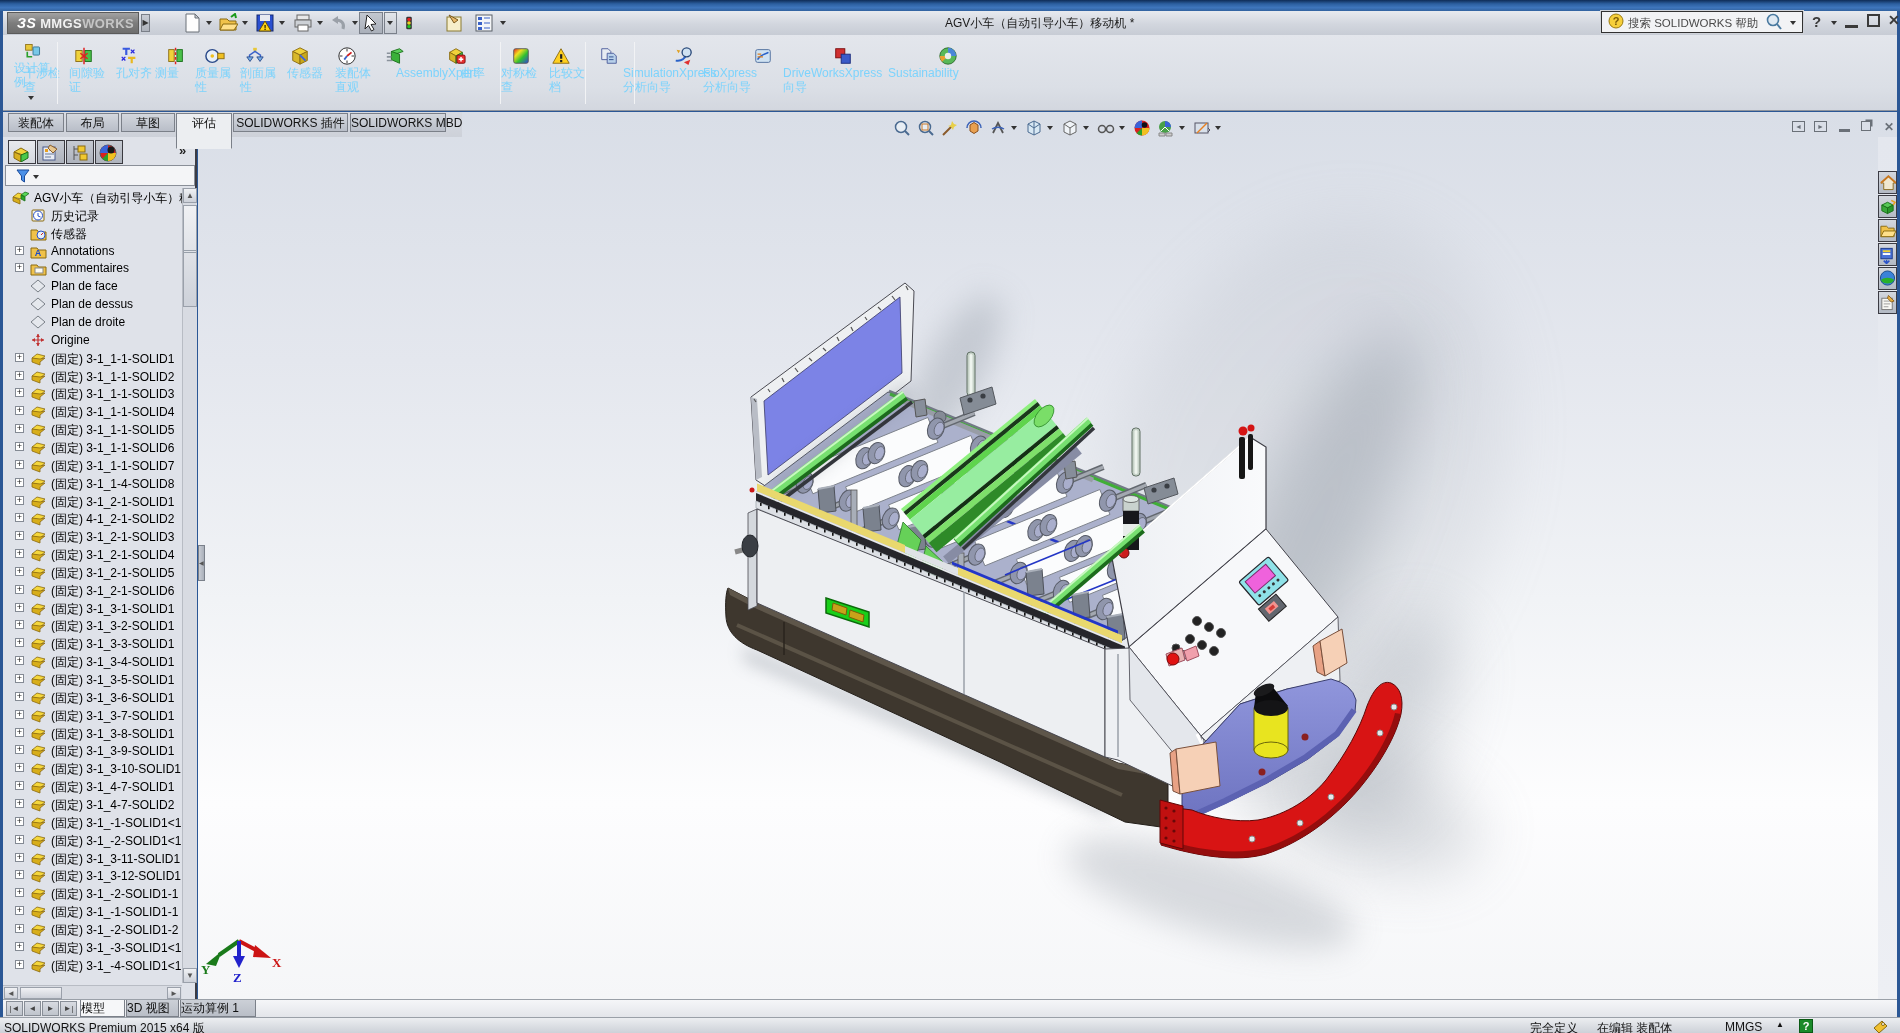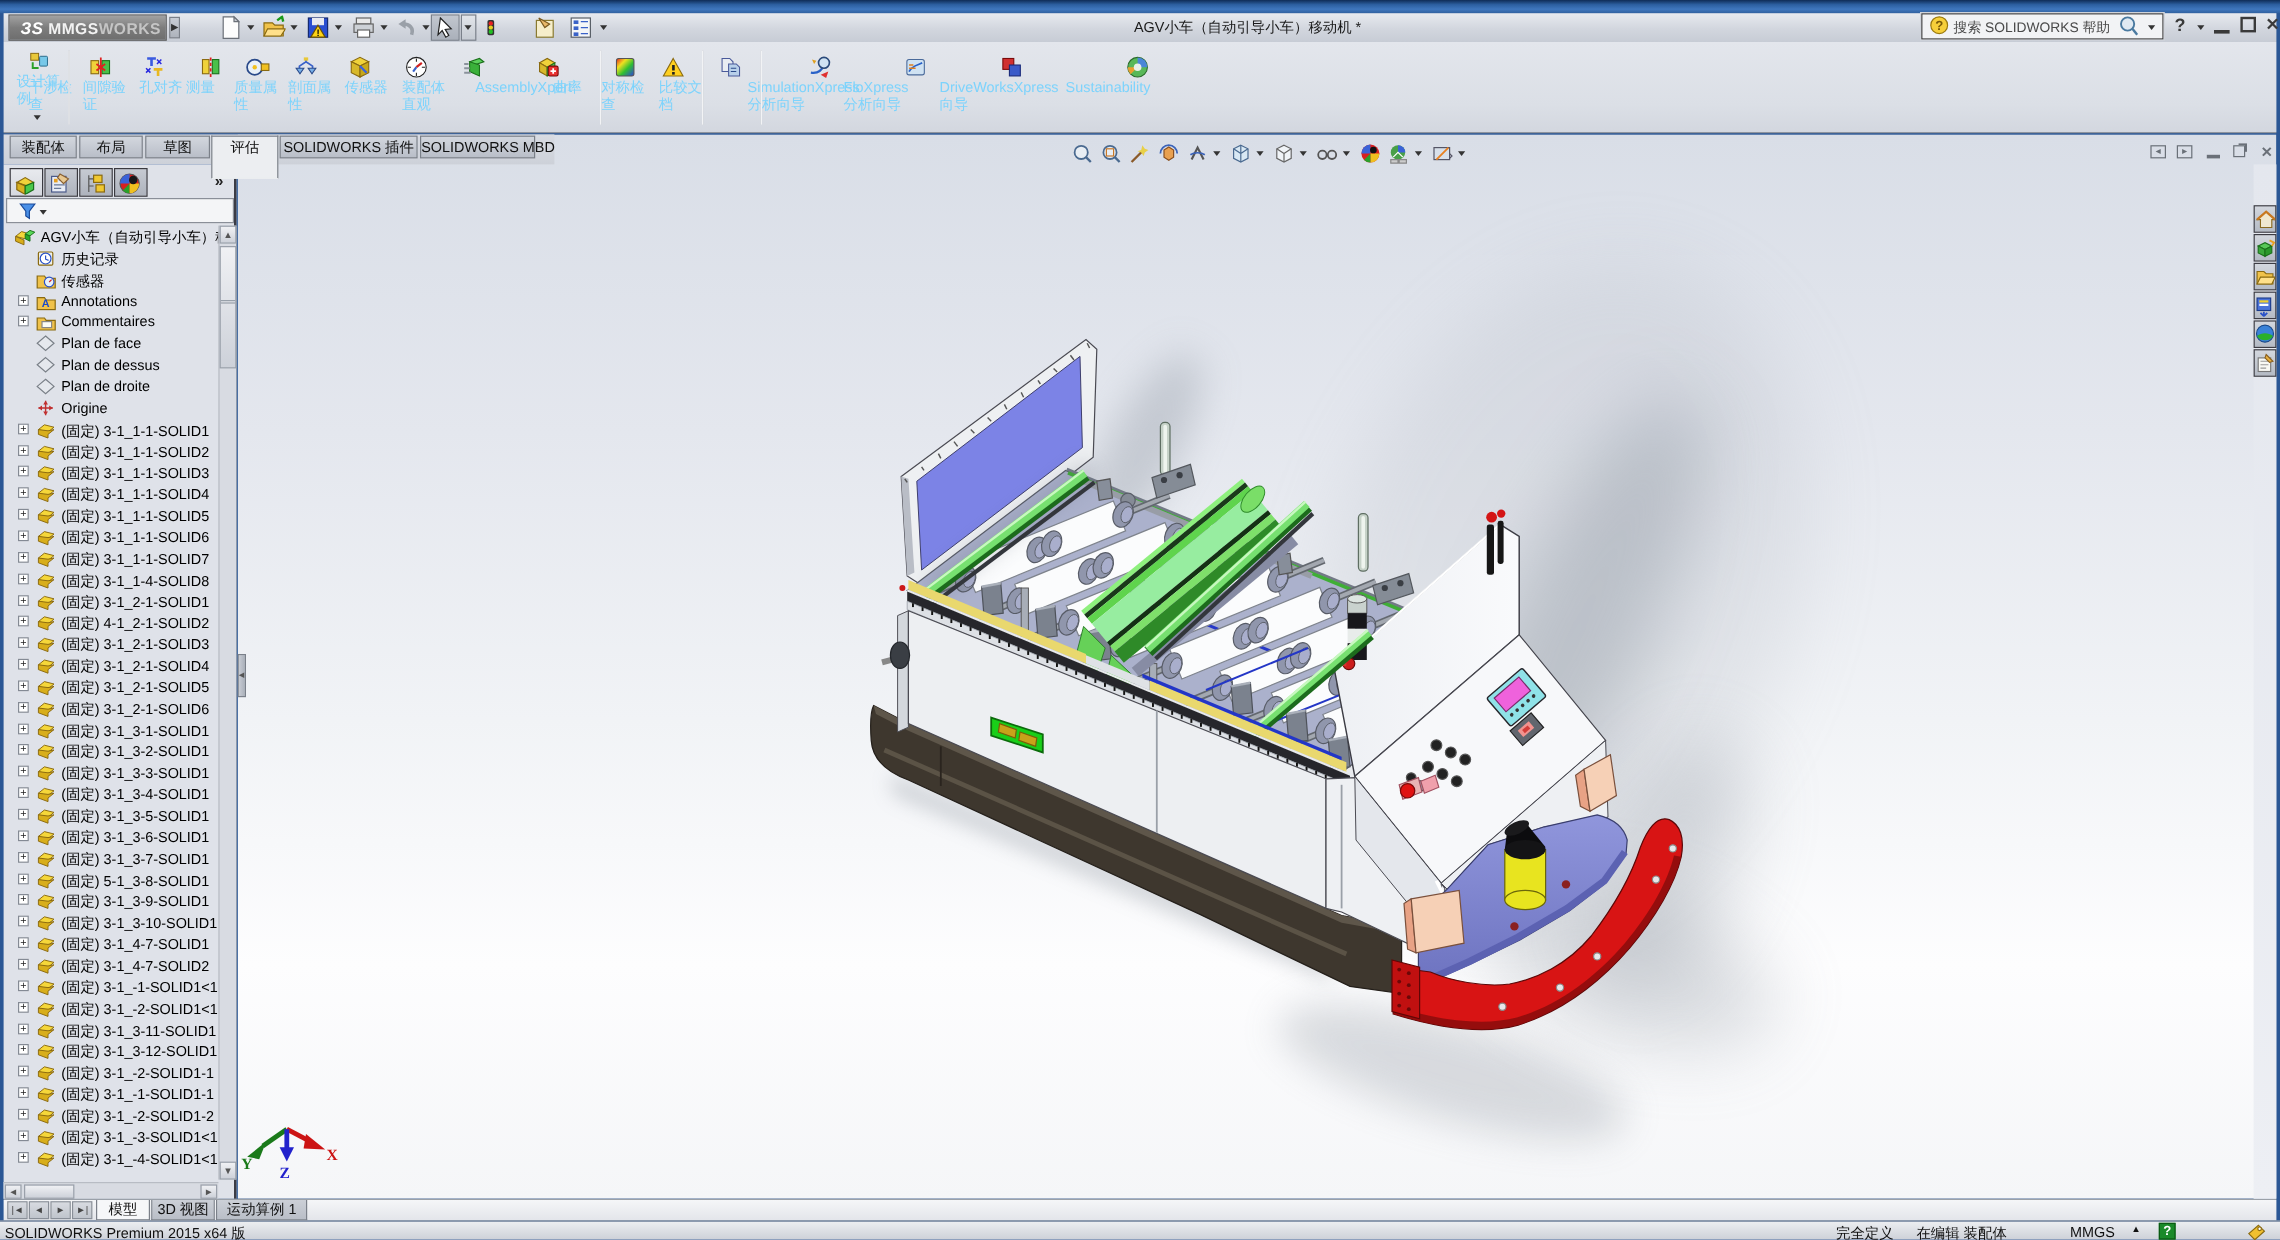--- a/index.html
+++ b/index.html
@@ -21,21 +21,21 @@
 .ptab{position:absolute;top:3px;height:24px;background:linear-gradient(180deg,#c6cad2,#aeb3bd);border:1px solid #3a3a40}
 .ptab.sel{background:linear-gradient(180deg,#e8eaee,#d5d8df)}
 #filter{position:absolute;left:2px;top:28px;width:190px;height:21px;background:#f4f5f7;border:1px solid #8a8f98}
 .trow{position:absolute;left:0;height:18px;font-size:12px;color:#000;white-space:nowrap;overflow:hidden;width:181px}
 .trow span{position:absolute;top:2px}
 .plus{position:absolute;left:12px;top:4px;width:9px;height:9px;border:1px solid #848a94;background:#fff;font-size:9px;line-height:7px;text-align:center;color:#222}
 #vscroll{position:absolute;left:179px;top:51px;width:15px;height:795px;background:#d8dbe2;border-left:1px solid #b8bcc4}
 #hscroll{position:absolute;left:0px;top:848px;width:179px;height:14px;background:#d8dbe2;border-top:1px solid #b8bcc4}
 .sbtn{position:absolute;background:linear-gradient(180deg,#f0f1f4,#cdd1d9);border:1px solid #9aa0aa;text-align:center;color:#555}
 #btabs{left:3px;top:999px;width:1894px;height:18px;background:linear-gradient(180deg,#f5f6f8,#e3e5ea);border-top:1px solid #9aa0a8}
-.btab{position:absolute;top:0px;height:17px;background:linear-gradient(180deg,#ccd0d7,#b9bec7);border:1px solid #7b8089;border-top:none;font-size:12px;text-align:center;line-height:16px;color:#111;white-space:nowrap}
+.btab{position:absolute;top:0px;height:17px;background:linear-gradient(180deg,#ccd0d7,#b9bec7);border:1px solid #7b8089;border-top:none;font-size:12px;text-align:left;line-height:16px;color:#111;white-space:nowrap}
 .btab.sel{background:#f6f7f9}
 .nbtn{position:absolute;top:1px;width:17px;height:15px;background:linear-gradient(180deg,#d8dbe1,#bfc4cc);border:1px solid #888e97;color:#444;font-size:8px;text-align:center;line-height:14px}
 #status{left:0px;top:1017px;width:1900px;height:16px;background:linear-gradient(180deg,#eceef1,#cdd1d8);border-top:1px solid #9aa0a8;font-size:12px;color:#111}
 #taskpane{left:1878px;top:137px;width:19px;height:862px;background:linear-gradient(180deg,#e4e7ee,#edeff4)}
 .tpbtn{position:absolute;left:0px;width:19px;height:23px;background:linear-gradient(180deg,#d3d7de,#b4bac4);border:1px solid #3c3c44}
 .vicon{position:absolute;top:119px}
 </style>
 </head><body>
 <svg width="0" height="0" style="position:absolute">
     <defs>
@@ -922,21 +922,21 @@
       <svg class="abs" style="left:27px;top:1px" width="18" height="16" viewBox="0 0 18 16">
         <use href="#t_part"></use>
       </svg>
       <span style="left:48px">(固定) 3-1_3-7-SOLID1</span>
     </div>
     <div class="trow" style="top:586.5px">
       <div class="plus">+</div>
       <svg class="abs" style="left:27px;top:1px" width="18" height="16" viewBox="0 0 18 16">
         <use href="#t_part"></use>
       </svg>
-      <span style="left:48px">(固定) 5-1_3-8-SOLID1</span>
+      <span style="left:48px">(固定) 3-1_3-8-SOLID1</span>
     </div>
     <div class="trow" style="top:604.4px">
       <div class="plus">+</div>
       <svg class="abs" style="left:27px;top:1px" width="18" height="16" viewBox="0 0 18 16">
         <use href="#t_part"></use>
       </svg>
       <span style="left:48px">(固定) 3-1_3-9-SOLID1</span>
     </div>
     <div class="trow" style="top:622.2px">
       <div class="plus">+</div>

